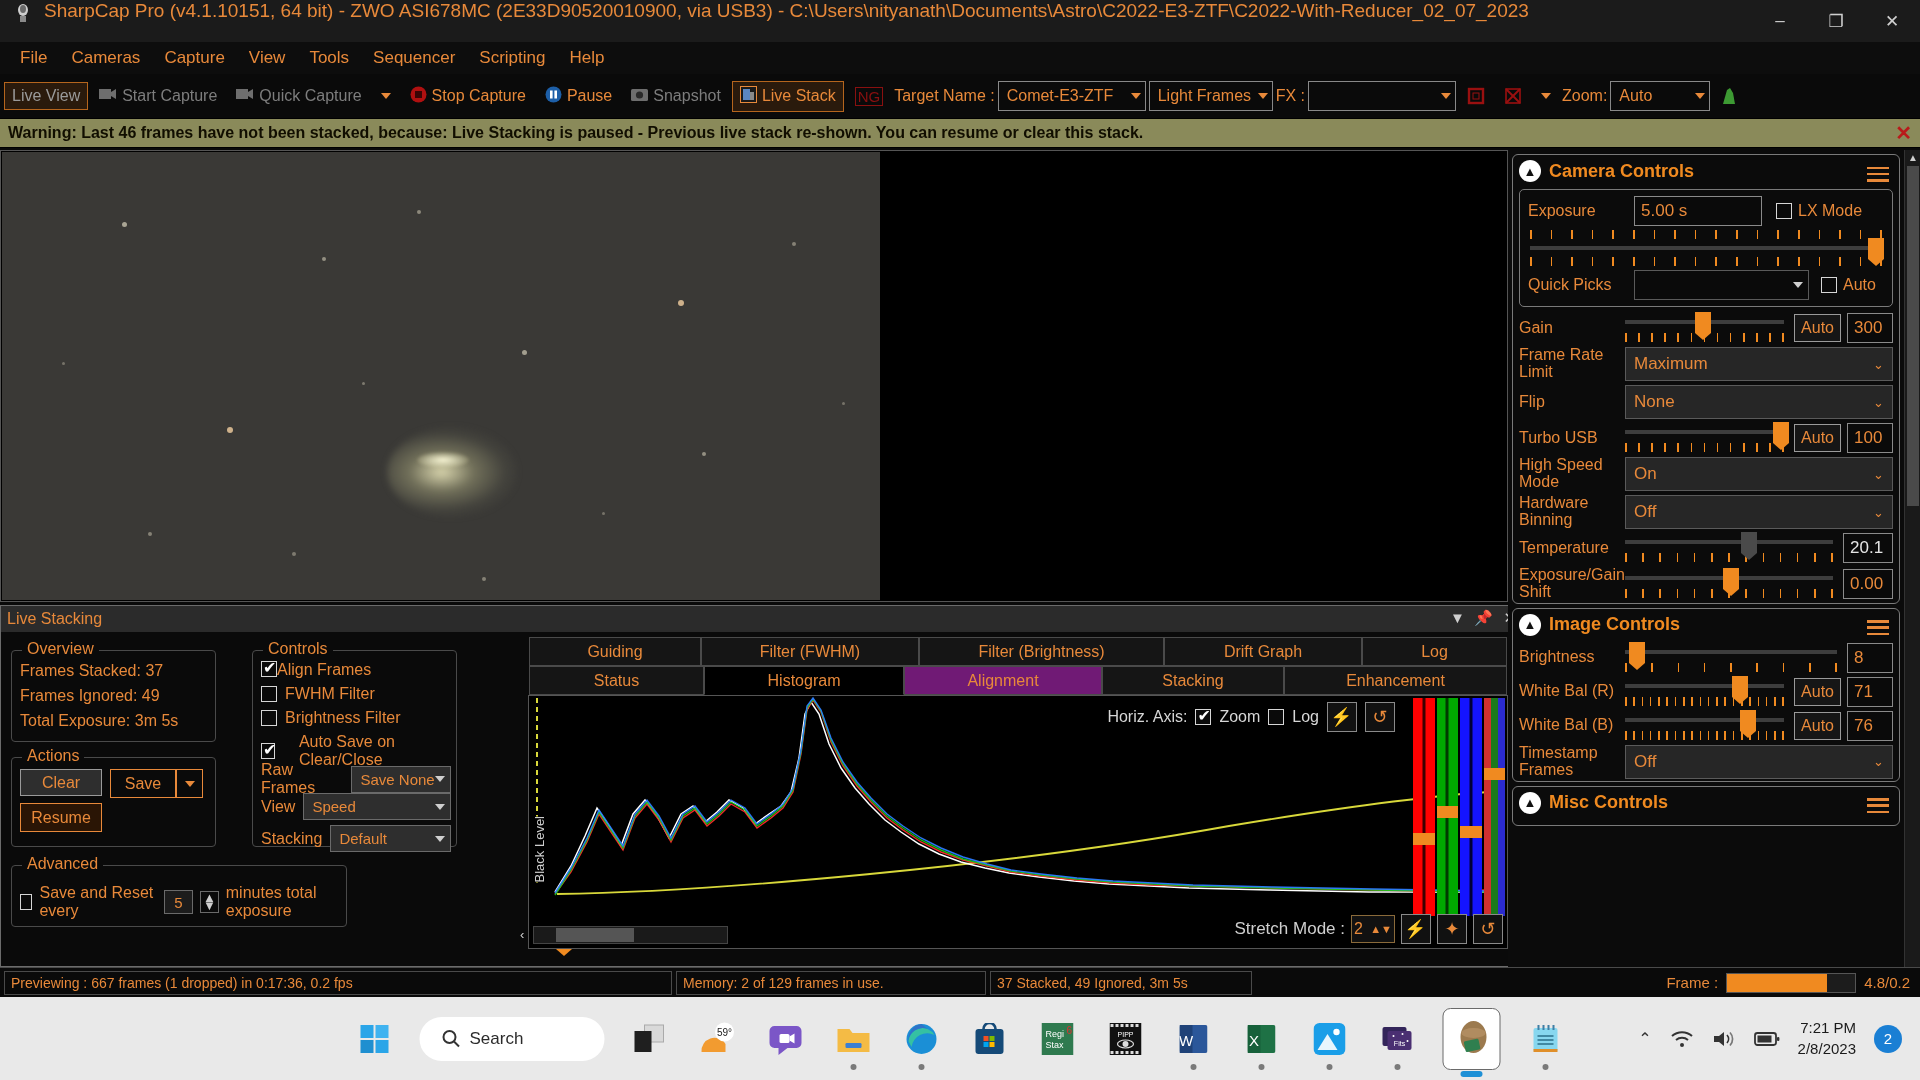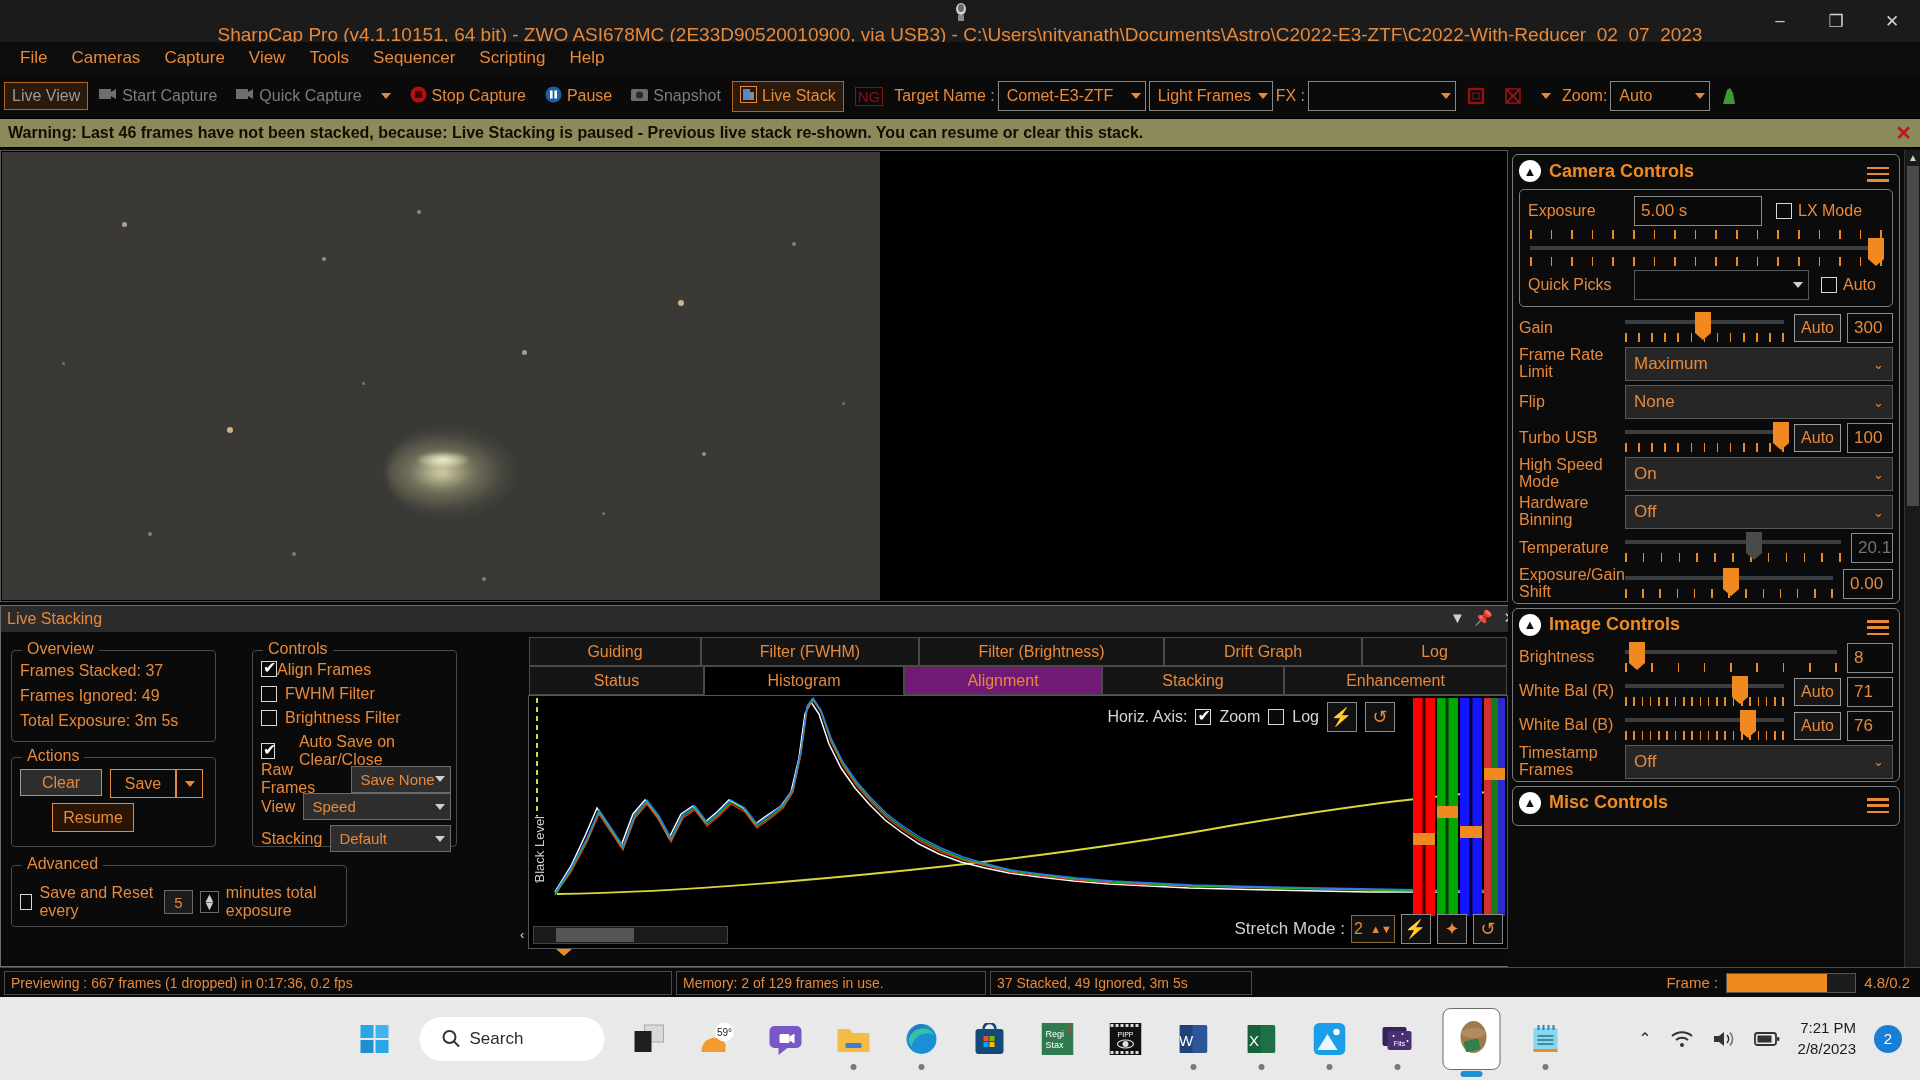--- a/index.html
+++ b/index.html
@@ -7,21 +7,21 @@
     width: 1920px; height: 1080px;
     background: #000;
     font-family: "Liberation Sans", sans-serif;
     overflow: hidden;
   }
   .app { position: relative; width: 1920px; height: 1080px; background:#0a0a0a; }
 
   
   .titlebar {
     position:absolute; left:0; top:0; width:1920px; height:42px;
-    background:#1b1b1b; display:flex; align-items:center;flex-direction:column;
+    background:#1b1b1b; display:flex; align-items:flex-start;
   }
   .title-icon {
     width:26px; height:26px; margin-left:10px; margin-right:8px;
     display:flex; align-items:center; justify-content:center;
   }
   .title-text { color:#e8893a; font-size:19px; white-space:nowrap; }
   .win-btns { position:absolute; right:0; top:0; height:42px; display:flex; }
   .win-btn { width:56px; height:42px; display:flex; align-items:center; justify-content:center;
              color:#cfcfcf; font-size:17px; }
 
@@ -83,21 +83,21 @@
   .gb { position:absolute; border:1px solid #4a4a4a; border-radius:4px; }
   .gb-lbl { position:absolute; top:-11px; left:10px; background:#0a0a0a; padding:0 5px;
             color:#e8893a; font-size:16px; }
   .ls-row { color:#e8893a; font-size:16px; }
   .cbx { width:16px;height:16px;border:1px solid #d6d6d6;background:#0a0a0a;display:inline-block;
          position:relative; vertical-align:-3px; }
   .cbx.on:after { content:"✔"; position:absolute; left:1px; top:-4px; color:#fff; font-size:16px; }
   .btn { background:#2e2e2e; border:1px solid #9a9a9a; color:#e8893a; font-size:16px;
          display:flex; align-items:center; justify-content:center; }
   .btn.accent { border:1px solid #e8893a; background:#0a0a0a; }
-  .btn.resume { border:1px solid #e8893a; background:#2a1505;margin-left:32px; }
+  .btn.resume { border:1px solid #e8893a; background:#2a1505; }
   .sel { background:#2e2e2e; border:1px solid #6a6a6a; color:#e8893a; font-size:15px;
          display:flex; align-items:center; justify-content:space-between; padding:0 5px 0 8px; }
   .chev { width:0;height:0;border-left:5px solid transparent;border-right:5px solid transparent;
           border-top:6px solid #cfcfcf; }
 
   
   .tabrow { position:absolute; display:flex; }
   .tab { border:1px solid #4a4a4a; color:#e8893a; font-size:16px; height:29px;
          display:flex; align-items:center; justify-content:center; background:#151515; }
   .tab.sel2 { background:#000; border-bottom-color:#000; }
@@ -713,21 +713,21 @@
               <i></i>
               <i></i>
               <i></i>
               <i></i>
               <i></i>
               <i></i>
               <i></i>
               <i></i>
           </div>
         </span>
-        <span class="cval" style="width:42px;color:#737373">20.1</span>
+        <span class="cval" style="width:50px;color:#e5e5e5">20.1</span>
       </div>
 
       <div class="crow">
         <span class="clabel">Exposure/Gain Shift</span>
         <span style="flex:1;padding-right:4px">
           <div style="position:relative;height:16px;display:flex;align-items:center">
             <div class="track">
               <div class="thumb" style="left:47%"></div>
             </div>
           </div>

